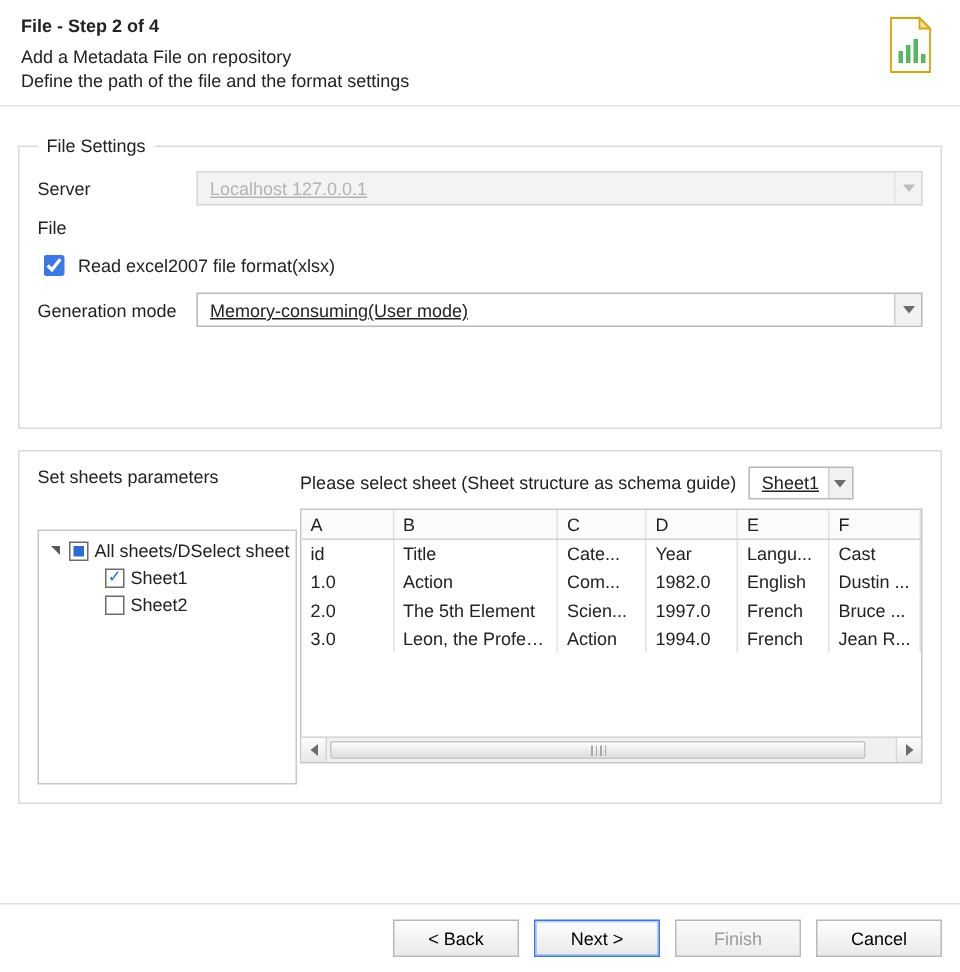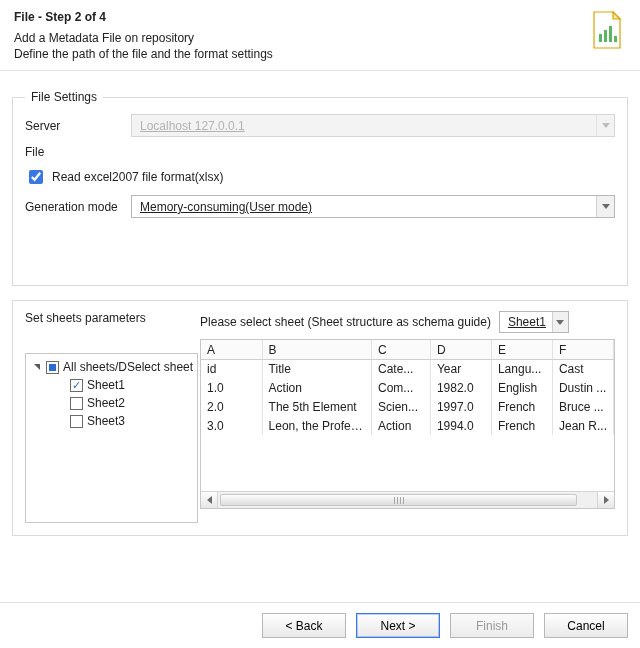--- a/index.html
+++ b/index.html
@@ -348,24 +348,20 @@
           </div>
           <div class="tree-row" style="--indent:40px">
             <span class="cb-sq">
                 <span class="check">✓</span>
               </span>
             <span>Sheet1</span>
           </div>
           <div class="tree-row" style="--indent:40px">
             <span class="cb-sq"></span>
             <span>Sheet2</span>
-          </div>
-          <div class="tree-row" style="--indent:40px">
-            <span class="cb-sq"></span>
-            <span>Sheet3</span>
           </div>
         </div>
       </div>
 
       <div class="vs-right">
         <div class="hdr-row">
           <span>Please select sheet (Sheet structure as schema guide)</span>
           <div class="sheet-combo">
             <div class="combo-box">Sheet1</div>
             <div class="combo-caret">

